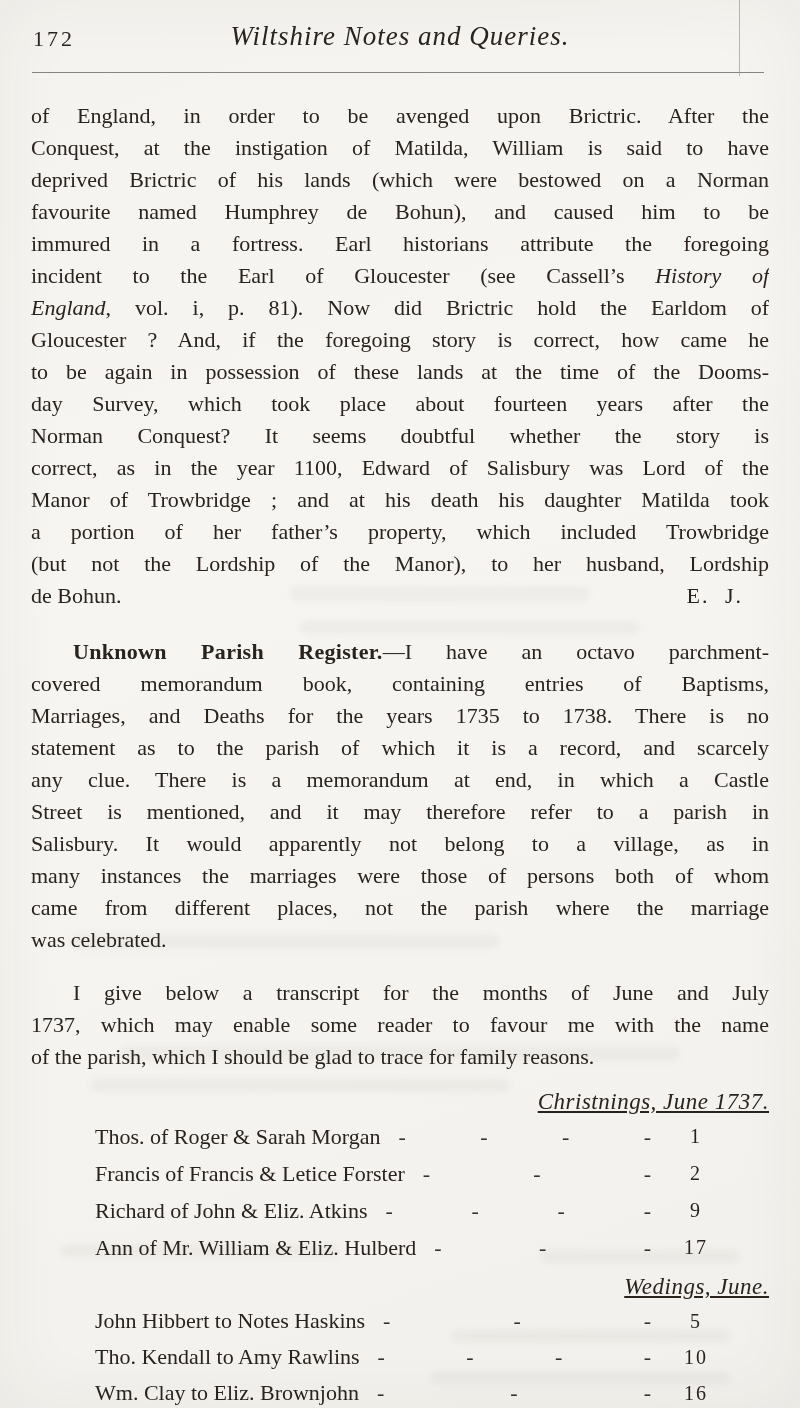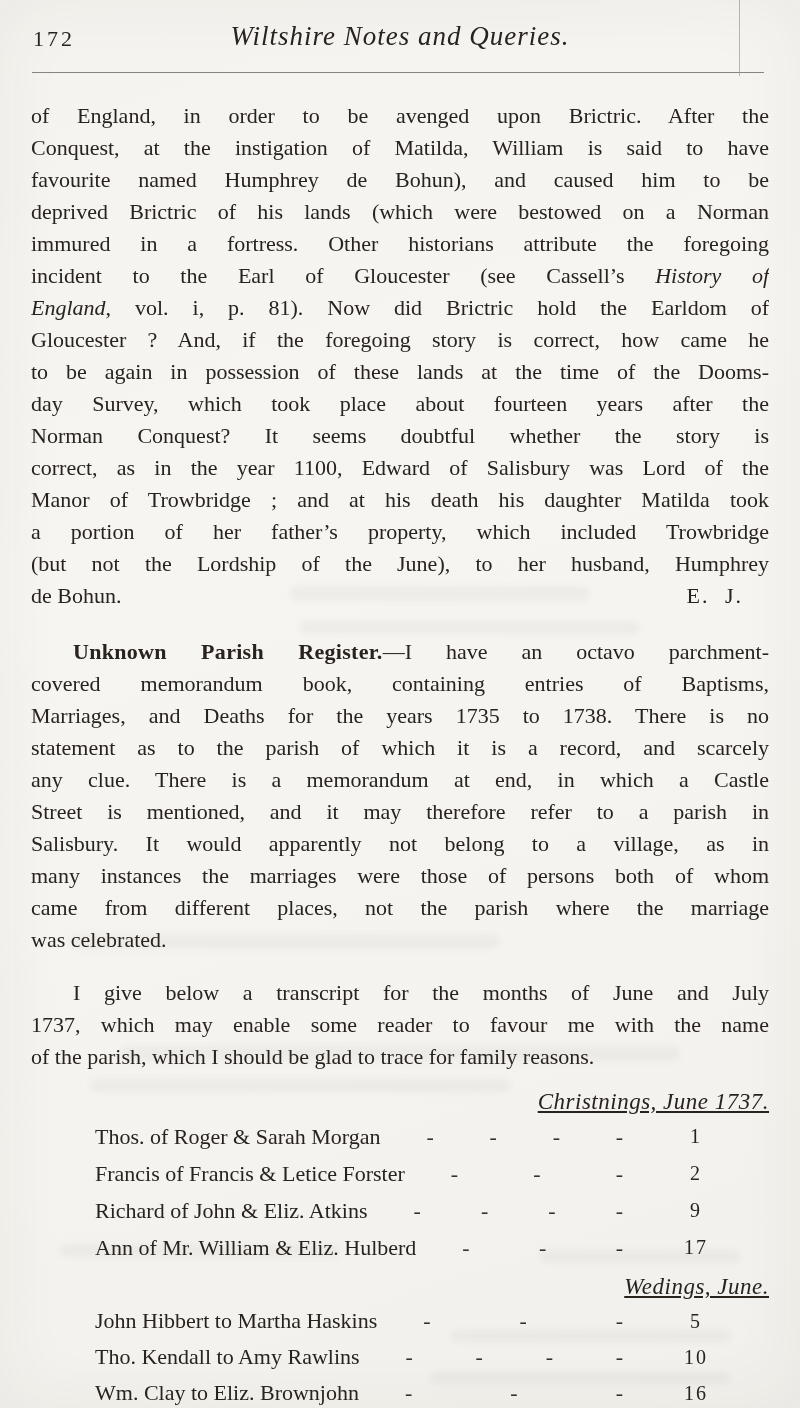--- a/index.html
+++ b/index.html
@@ -57,21 +57,21 @@
     margin-top: 12px;
     text-align: right; font-style: italic;
     font-size: 23px; line-height: 33px; height: 33px;
     letter-spacing: .5px;
     text-decoration: underline;
   }
   .section-heading.wedings { margin-top: 4px; }
   .register { margin-left: 64px; width: 626px; }
   .reg-row {
     display: flex; align-items: flex-start;
-    font-size: 22px; line-height: 37px; height: 37px; gap: 28px;
+    font-size: 22px; line-height: 37px; height: 37px;
   }
   .wedings-list .reg-row { line-height: 36px; height: 36px; }
   .reg-name { white-space: nowrap; }
   .reg-leader {
     flex: 1; margin: 0 20px 0 18px;
     text-align: justify; text-align-last: justify;
     color: #37312b;
   }
   .reg-value {
     width: 50px; text-align: center;
@@ -103,35 +103,35 @@
   <div class="page-title">Wiltshire Notes and Queries.</div>
   <div class="head-rule"></div>
   <div class="scratch-line"></div>
 
   <div class="content">
 
     <div class="para1">
       <div>
           <div class="tline">of England, in order to be avenged upon Brictric.  After the</div>
           <div class="tline">Conquest, at the instigation of Matilda, William is said to have</div>
+          <div class="tline">deprived Brictric of his lands (which were bestowed on a Norman</div>
           <div class="tline">favourite named Humphrey de Bohun), and caused him to be</div>
-          <div class="tline">deprived Brictric of his lands (which were bestowed on a Norman</div>
-          <div class="tline">immured in a fortress.  Other historians attribute the foregoing</div>
+          <div class="tline">immured in a fortress.  Earl historians attribute the foregoing</div>
         </div>
       <div class="tline"><span>incident to the Earl of Gloucester (see Cassell’s</span> <i>History of</i></div>
       <div class="tline"><i>England</i><span>, vol. i, p. 81).  Now did Brictric hold the Earldom of</span></div>
       <div>
           <div class="tline">Gloucester ?  And, if the foregoing story is correct, how came he</div>
           <div class="tline">to be again in possession of these lands at the time of the Dooms-</div>
           <div class="tline">day Survey, which took place about fourteen years after the</div>
           <div class="tline">Norman Conquest?  It seems doubtful whether the story is</div>
           <div class="tline">correct, as in the year 1100, Edward of Salisbury was Lord of the</div>
           <div class="tline">Manor of Trowbridge ; and at his death his daughter Matilda took</div>
           <div class="tline">a portion of her father’s property, which included Trowbridge</div>
-          <div class="tline">(but not the Lordship of the June), to her husband, Humphrey</div>
+          <div class="tline">(but not the Lordship of the Manor), to her husband, Lordship</div>
         </div>
       <div class="sig-line">
         <span>de Bohun.</span>
         <span class="signature">E. J.</span>
       </div>
     </div>
 
     <div class="para2">
       <div class="tline indent"><b>Unknown Parish Register.</b><span>—I have an octavo parchment-</span></div>
       <div>
@@ -173,21 +173,21 @@
       <div class="reg-row">
         <span class="reg-name">Ann of Mr. William &amp; Eliz. Hulberd</span>
         <span class="reg-leader">- - -</span>
         <span class="reg-value">17</span>
       </div>
     </div>
 
     <div class="section-heading wedings">Wedings, June.</div>
     <div class="register wedings-list">
       <div class="reg-row">
-        <span class="reg-name">John Hibbert to Martha Haskins</span>
+        <span class="reg-name">John Hibbert to Notes Haskins</span>
         <span class="reg-leader">- - -</span>
         <span class="reg-value">5</span>
       </div>
       <div class="reg-row">
         <span class="reg-name">Tho. Kendall to Amy Rawlins</span>
         <span class="reg-leader">- - - -</span>
         <span class="reg-value">10</span>
       </div>
       <div class="reg-row">
         <span class="reg-name">Wm. Clay to Eliz. Brownjohn</span>

